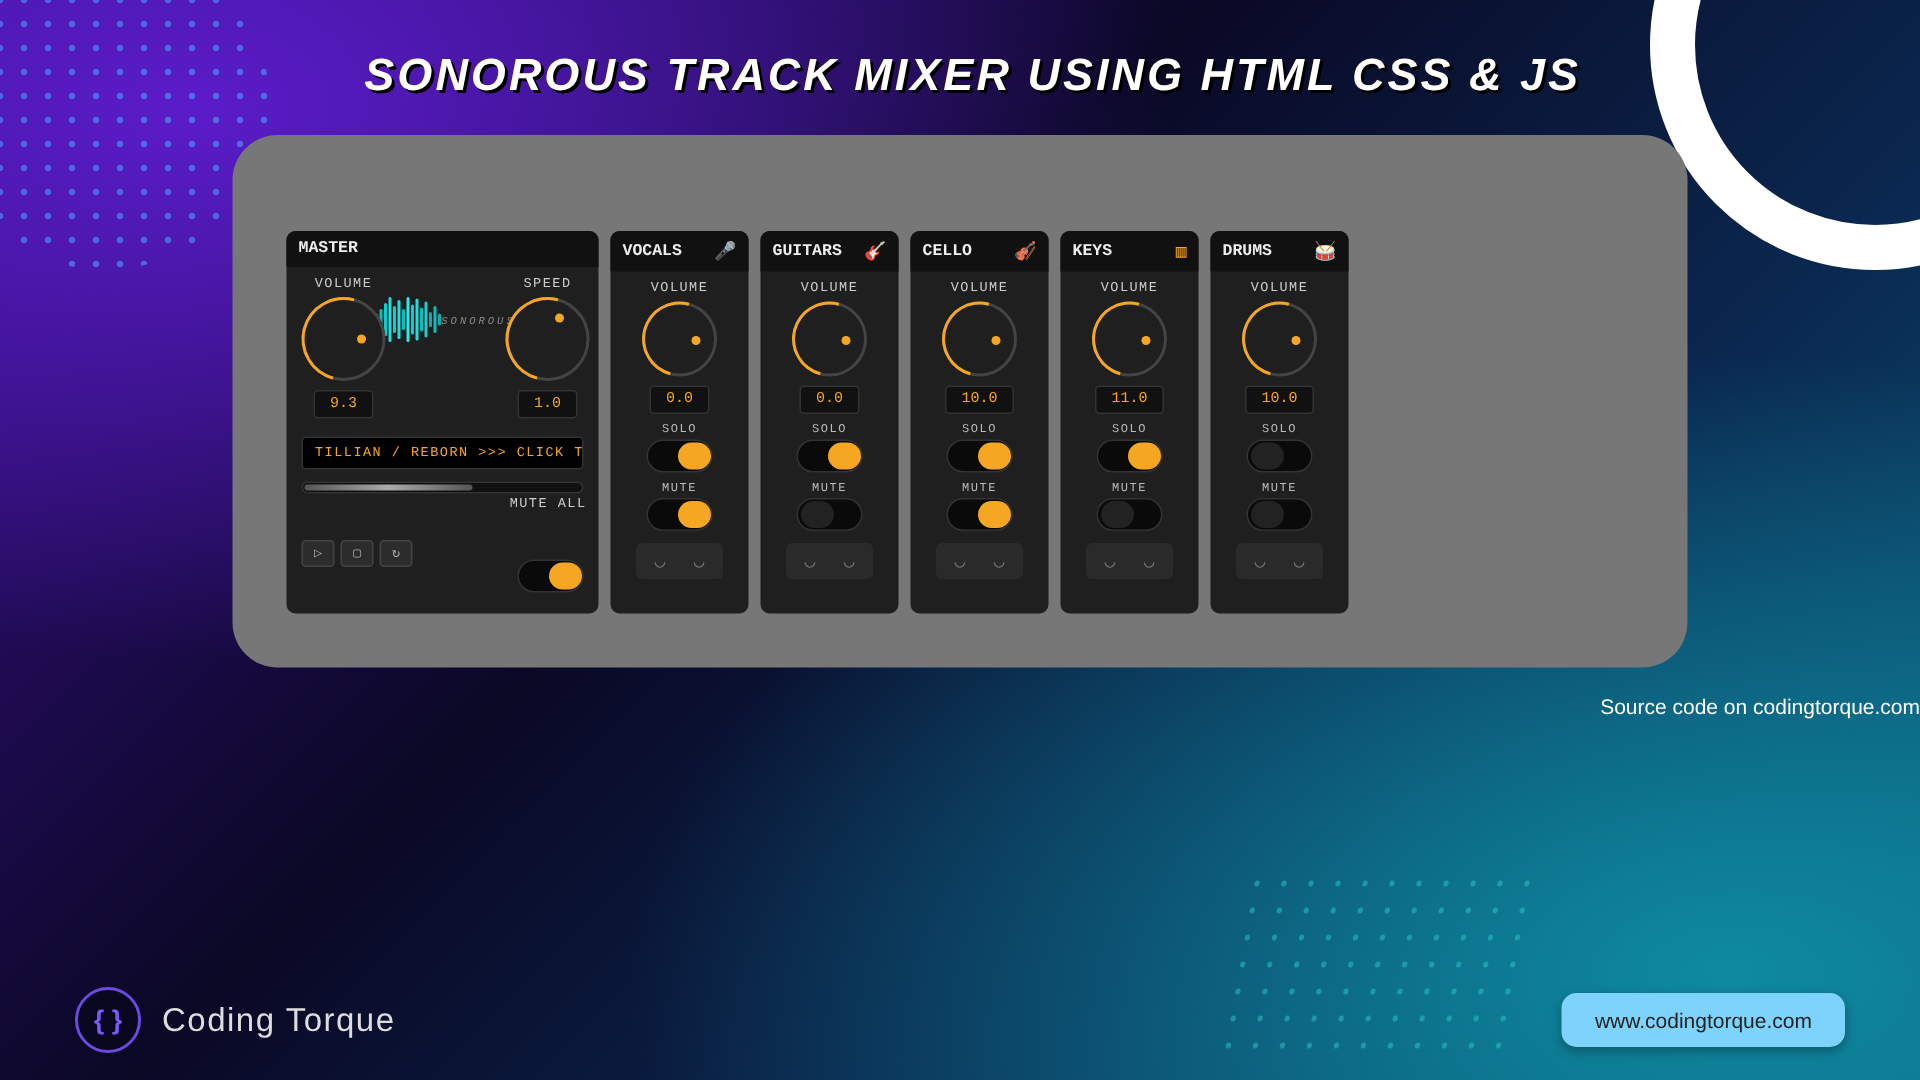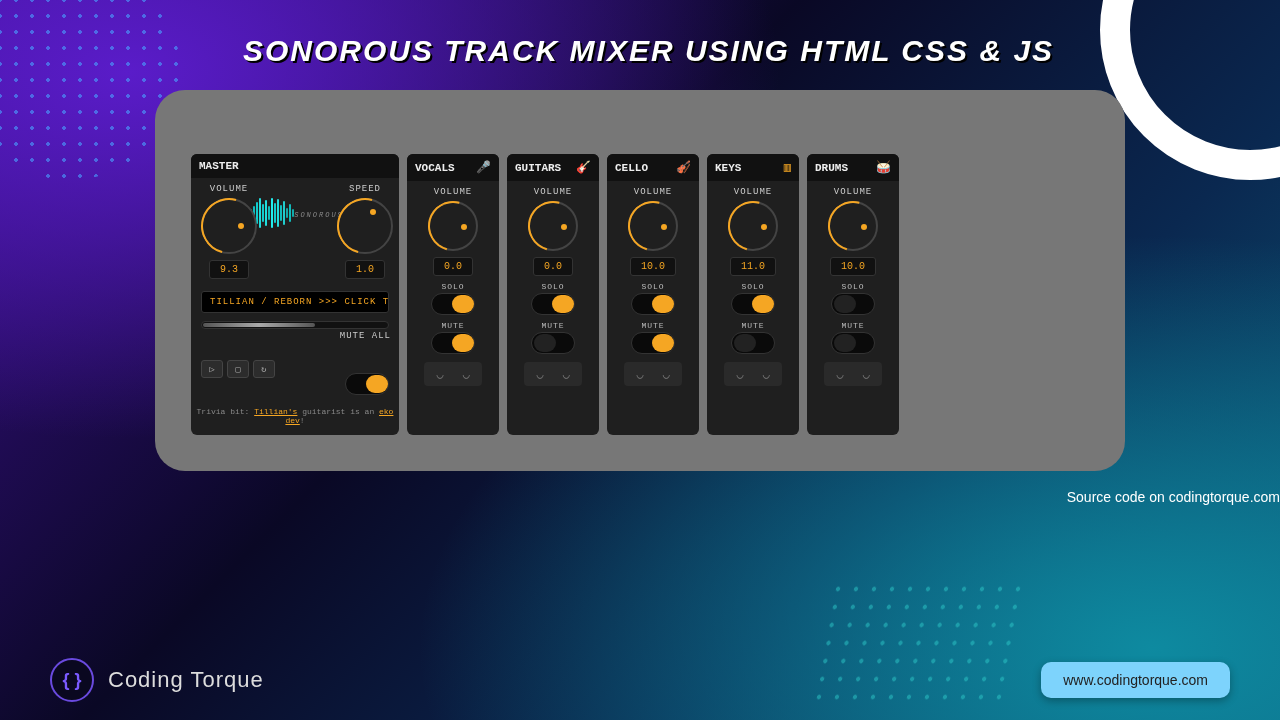--- a/index.html
+++ b/index.html
@@ -323,23 +323,20 @@
           <div class="sqbtn">↻</div>
         </div>
         <div class="mute-all-wrap">
           <div class="mute-all-lbl">MUTE ALL</div>
           <div class="toggle on">
               <div class="knob-sw"></div>
             </div>
         </div>
       </div>
 
-      <div class="trivia">
-        <span>Trivia bit: </span><span class="a">Tillian's</span><span> guitarist is an </span><span class="a">eko dev</span><span>!</span>
-      </div>
     </div>
 
     <div id="tracks-container" style="display:flex;gap:8px">
         <div class="panel track">
     <div class="panel-header">
       <span>VOCALS</span>
       <span class="ico">🎤</span>
     </div>
     <div class="track-body">
       <div class="knob-label">VOLUME</div>

